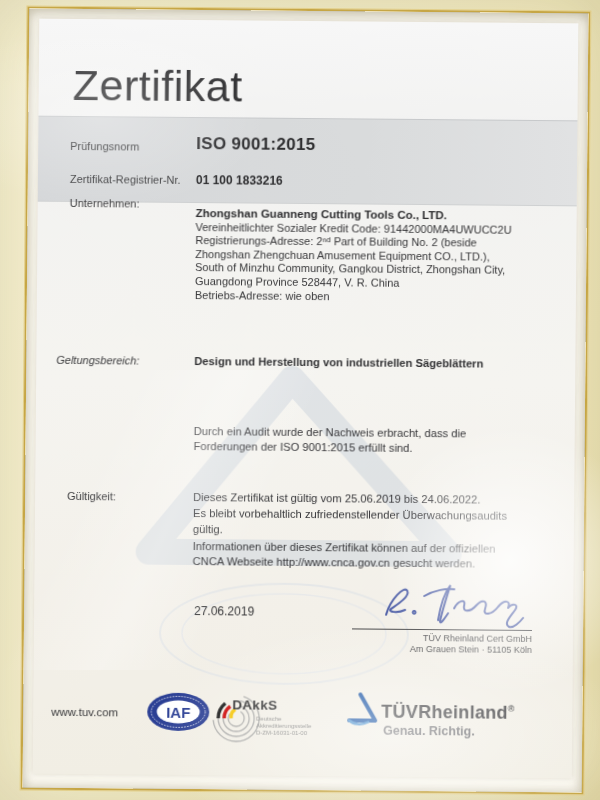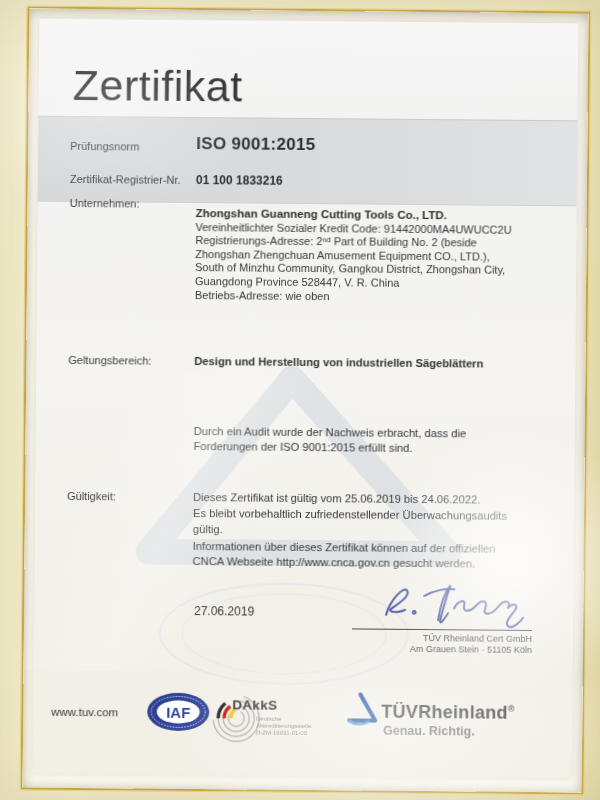--- a/index.html
+++ b/index.html
@@ -25,21 +25,21 @@
   .lbl{position:absolute;font-size:11px;color:#3d3d3f;}
   .norm-label{left:32px;top:121px;}
   .norm-value{position:absolute;left:158px;top:114px;font-size:17px;font-weight:bold;letter-spacing:.3px;color:#2f2f31;}
   .registry-label{left:32px;top:154px;}
   .registry-value{position:absolute;left:158px;top:153px;font-size:12px;font-weight:bold;color:#2f2f31;}
   
   .company-label{left:32px;top:178px;}
   .company-block{position:absolute;left:158px;top:187px;width:350px;font-size:11px;line-height:13.6px;color:#38383a;}
   .company-name{font-weight:bold;font-size:11.5px;color:#2f2f31;}
   
-  .scope-label{left:32px;top:335px;}
+  .scope-label{left:20px;top:335px;font-style:italic;}
   .scope-value{position:absolute;left:158px;top:335px;width:360px;font-size:11.2px;font-weight:bold;color:#333335;}
   
   .audit-block{position:absolute;left:158px;top:404px;font-size:11.2px;line-height:15.2px;color:#37373a;}
   
   .validity-label{left:32px;top:471px;}
   .validity-block{position:absolute;left:158px;top:469px;font-size:11.2px;line-height:16px;color:#37373a;}
   
   .info-block{position:absolute;left:158px;top:519px;font-size:11.2px;line-height:15px;color:#37373a;}
   
   .issue-date{position:absolute;left:160px;top:584px;font-size:12px;color:#3a3a3c;}

